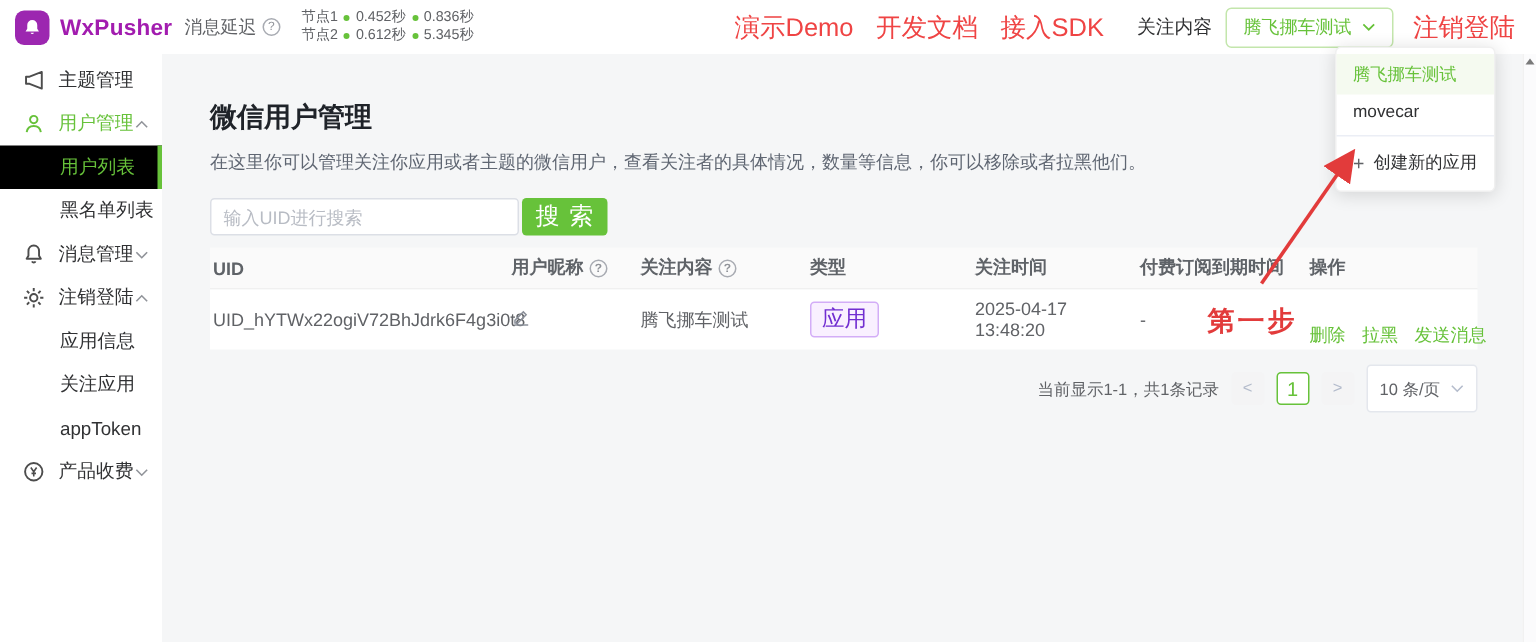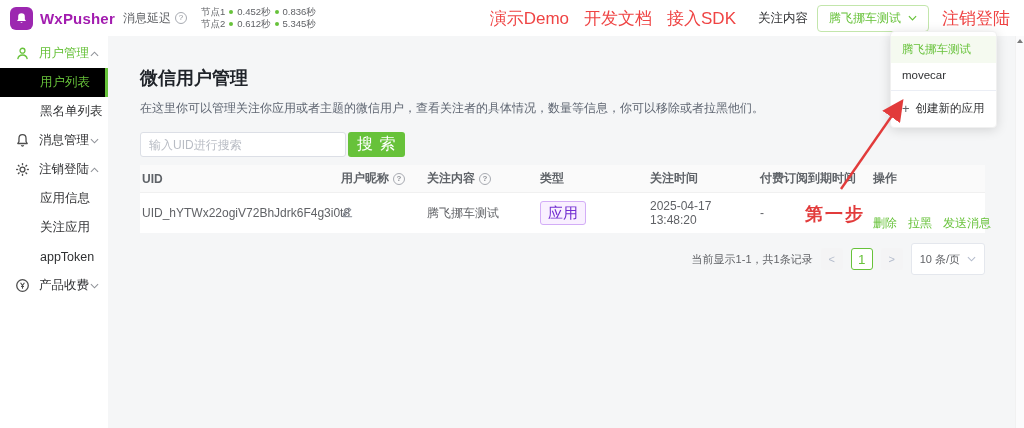--- a/index.html
+++ b/index.html
@@ -192,20 +192,26 @@
   <div class="app-select">
     <span>腾飞挪车测试</span>
     <svg class="caret" width="9" height="6" viewBox="0 0 10 6">
         <polyline points="1,1 5,5 9,1" fill="none" stroke="#67c23a" stroke-width="1.3"></polyline>
       </svg>
   </div>
   <a class="hlink logout">注销登陆</a>
 </div>
 
 <aside class="sidebar">
+  <div class="side-item">
+    <svg class="s-icon" viewBox="0 0 14 14">
+        <path d="M12 1.8 4.4 4.8H2.2v4.4h2.2L12 12.2V1.8z" fill="none" stroke="currentColor" stroke-width="1.2" stroke-linejoin="round"></path>
+      </svg>
+    <span>主题管理</span>
+  </div>
 
   <div class="side-item green">
     <svg class="s-icon" viewBox="0 0 14 14">
         <circle cx="7" cy="4.4" r="2.3" fill="none" stroke="currentColor" stroke-width="1.2"></circle>
         <path d="M2.6 12.2c.4-2.5 2.2-3.8 4.4-3.8s4 1.3 4.4 3.8" fill="none" stroke="currentColor" stroke-width="1.2"></path>
       </svg>
     <span>用户管理</span>
     <svg class="chev" width="9" height="6" viewBox="0 0 10 6">
         <polyline points="1,5 5,1 9,5" fill="none" stroke="#909399" stroke-width="1.2"></polyline>
       </svg>

